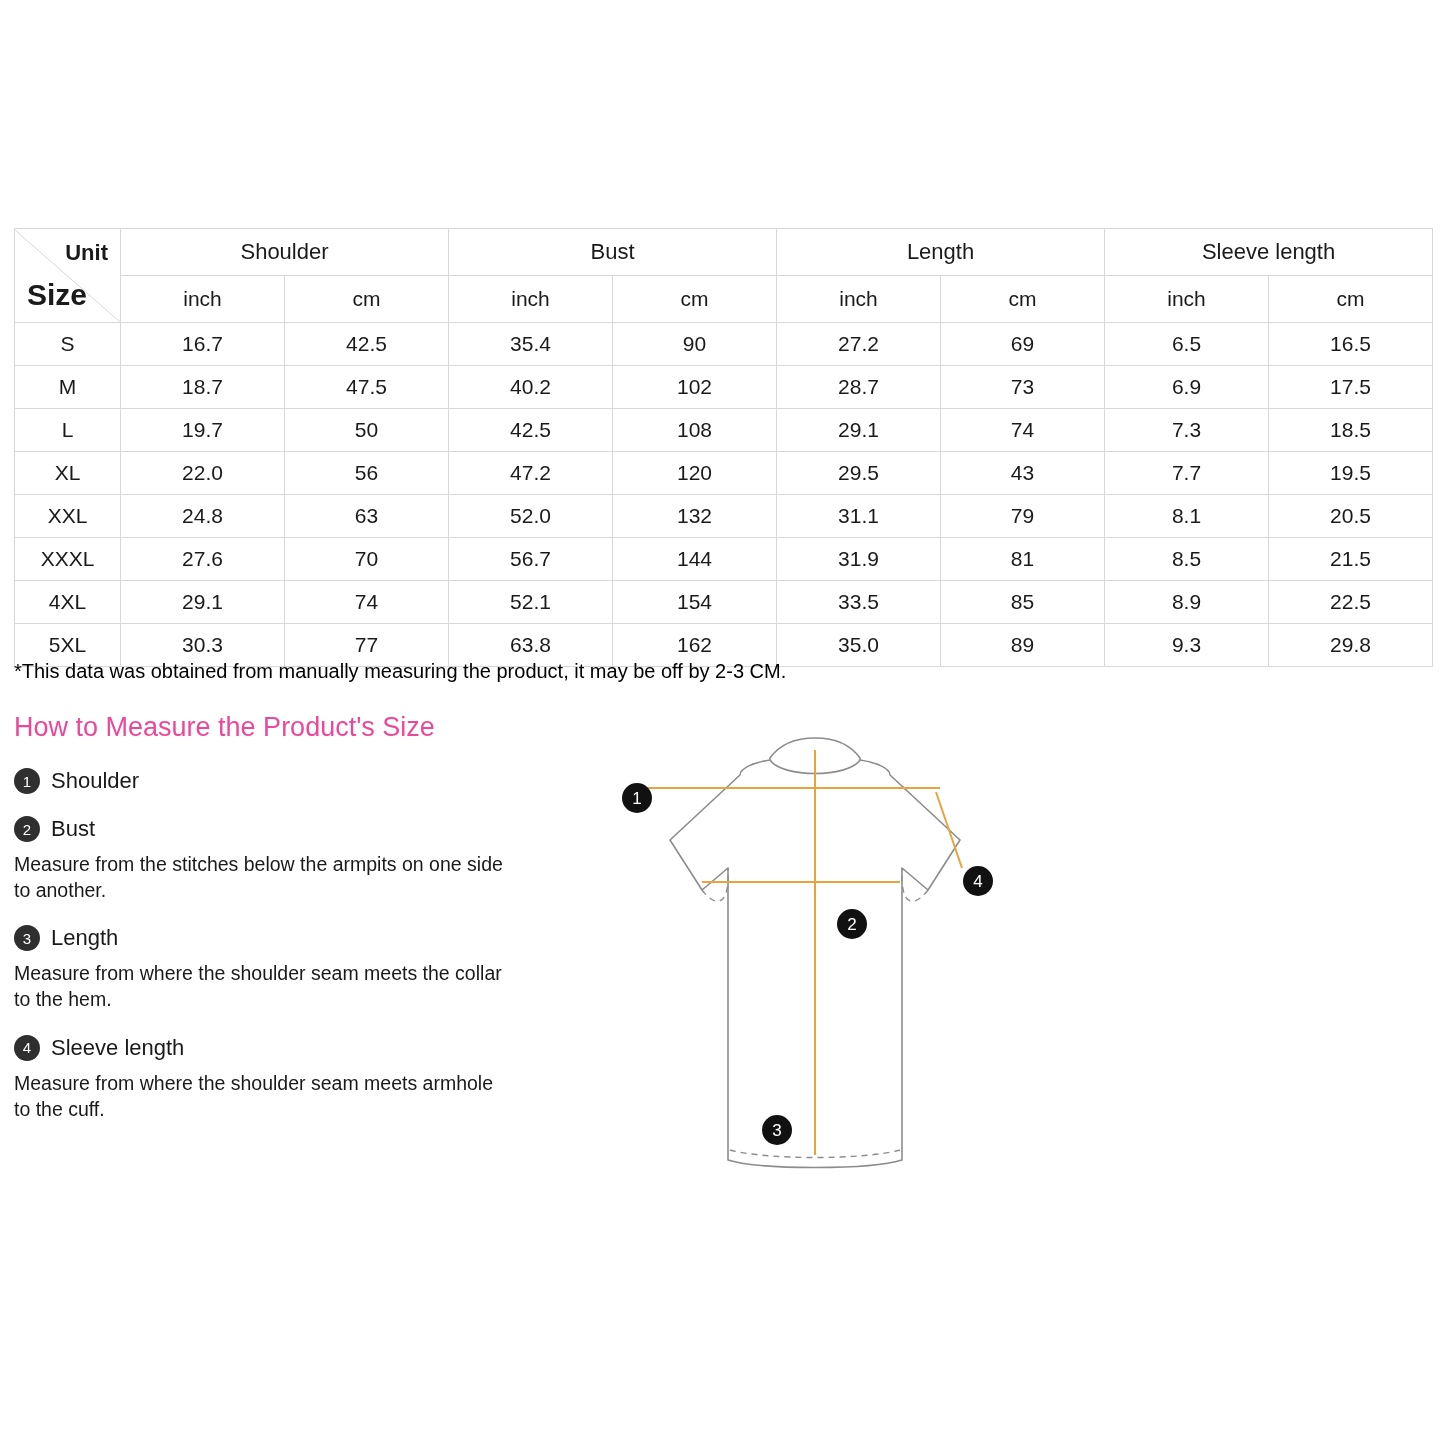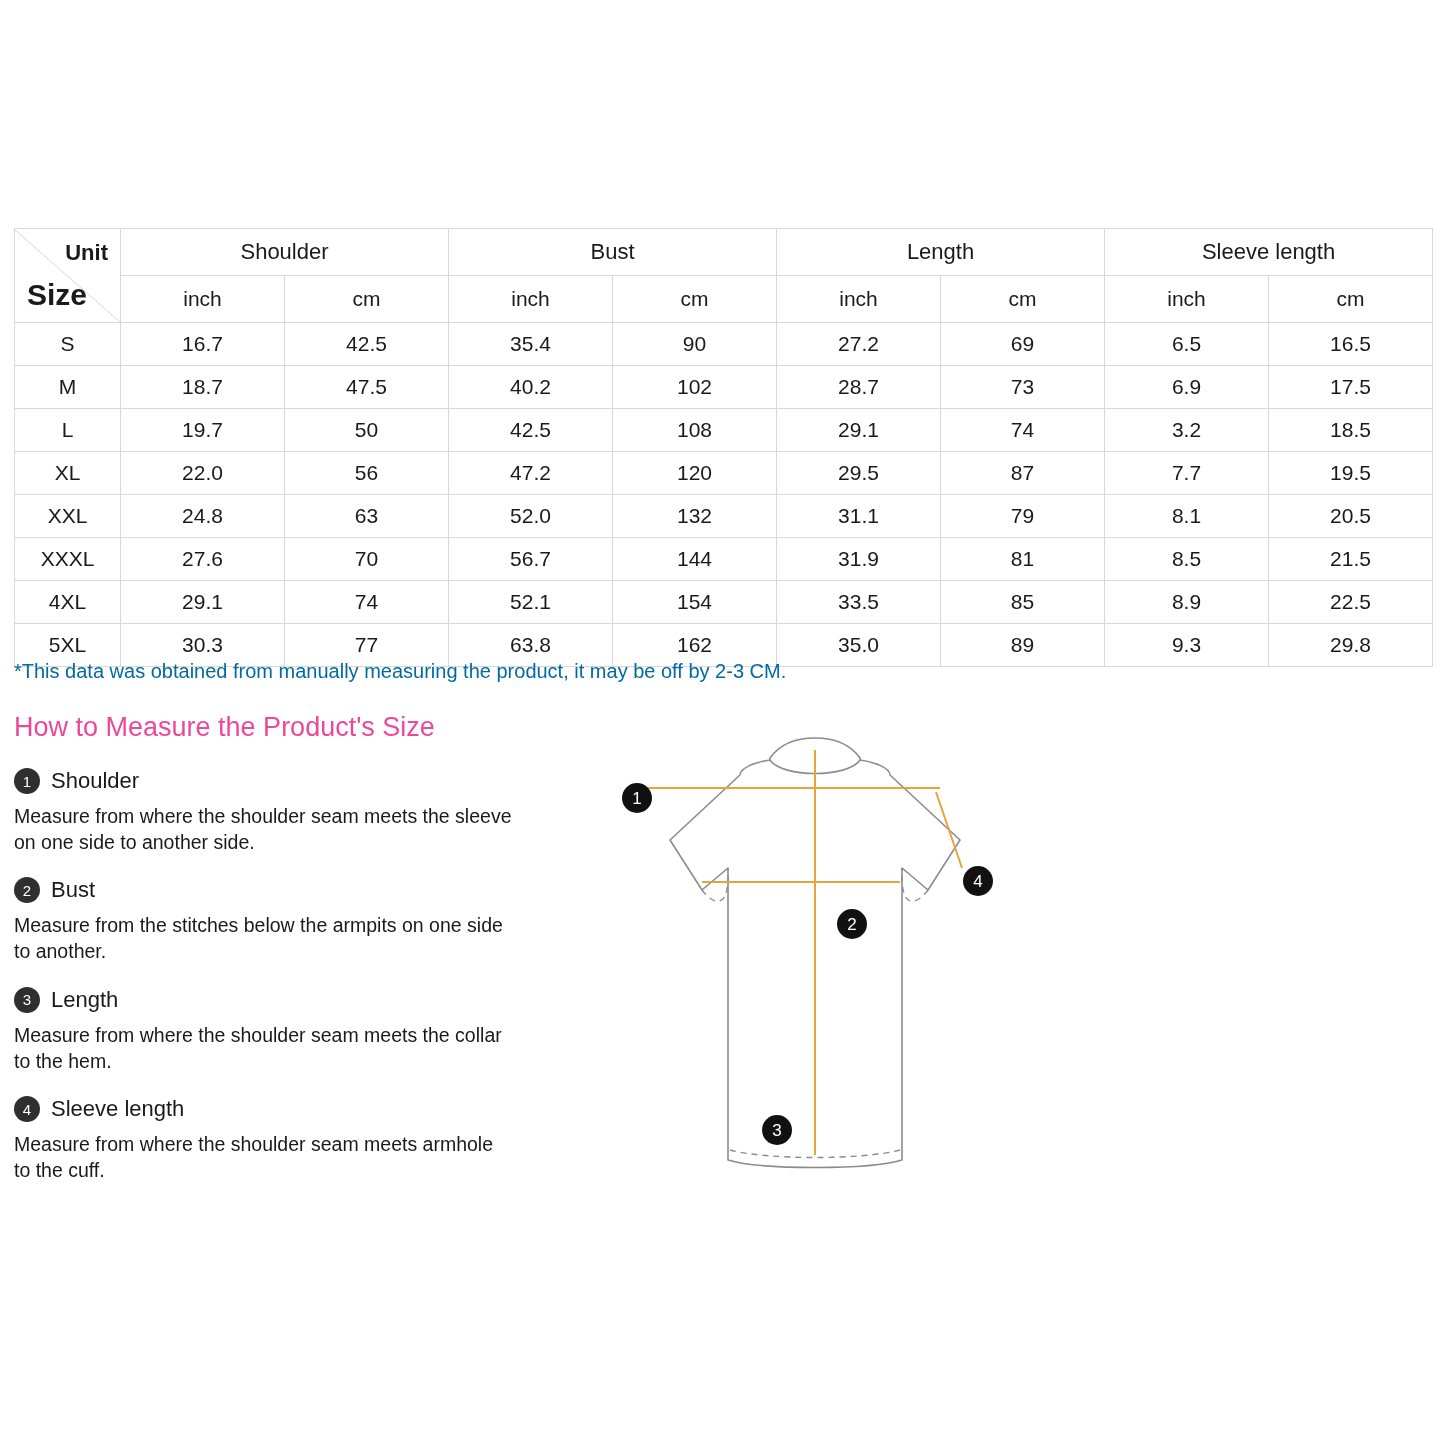--- a/index.html
+++ b/index.html
@@ -89,21 +89,21 @@
   .grp-head {
     font-size: 23px;
   }
 
   
   .footnote {
     position: absolute;
     left: 14px;
     top: 660px;
     font-size: 20px;
-    color: #0369a1;
+    color: #000000;
   }
 
   
   .how-title {
     position: absolute;
     left: 14px;
     top: 712px;
     font-size: 27px;
     color: #ec4899;
   }
@@ -225,31 +225,31 @@
           <td>17.5</td>
         </tr>
         <tr>
           <td class="size-label">L</td>
           <td>19.7</td>
           <td>50</td>
           <td>42.5</td>
           <td>108</td>
           <td>29.1</td>
           <td>74</td>
-          <td>3.2</td>
+          <td>7.3</td>
           <td>18.5</td>
         </tr>
         <tr>
           <td class="size-label">XL</td>
           <td>22.0</td>
           <td>56</td>
           <td>47.2</td>
           <td>120</td>
           <td>29.5</td>
-          <td>87</td>
+          <td>43</td>
           <td>7.7</td>
           <td>19.5</td>
         </tr>
         <tr>
           <td class="size-label">XXL</td>
           <td>24.8</td>
           <td>63</td>
           <td>52.0</td>
           <td>132</td>
           <td>31.1</td>
@@ -298,21 +298,20 @@
 
   <div class="how-title">How to Measure the Product's Size</div>
 
   <div class="steps">
 
     <div class="step">
       <div class="step-head">
         <div class="badge">1</div>
         <div class="step-name">Shoulder</div>
       </div>
-      <div class="step-desc">Measure from where the shoulder seam meets the sleeve on one side to another side.</div>
     </div>
 
     <div class="step">
       <div class="step-head">
         <div class="badge">2</div>
         <div class="step-name">Bust</div>
       </div>
       <div class="step-desc">Measure from the stitches below the armpits on one side to another.</div>
     </div>
 

